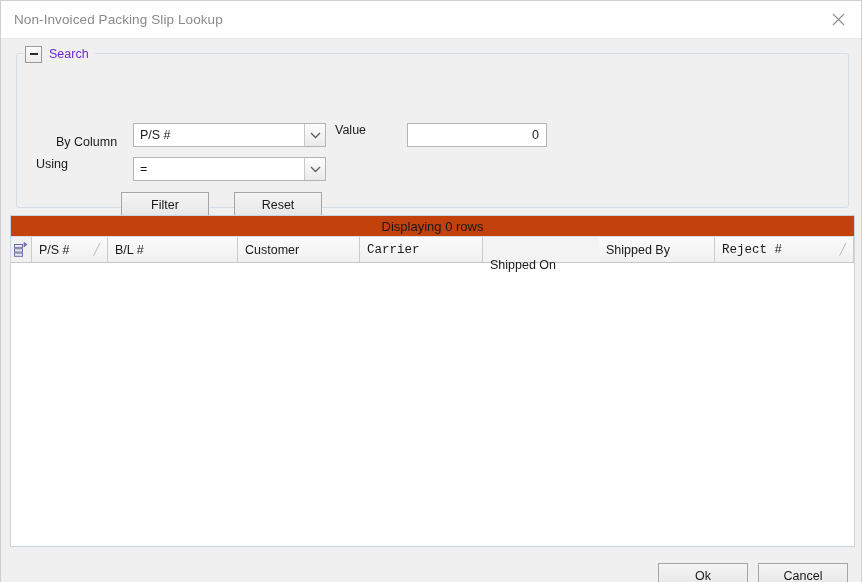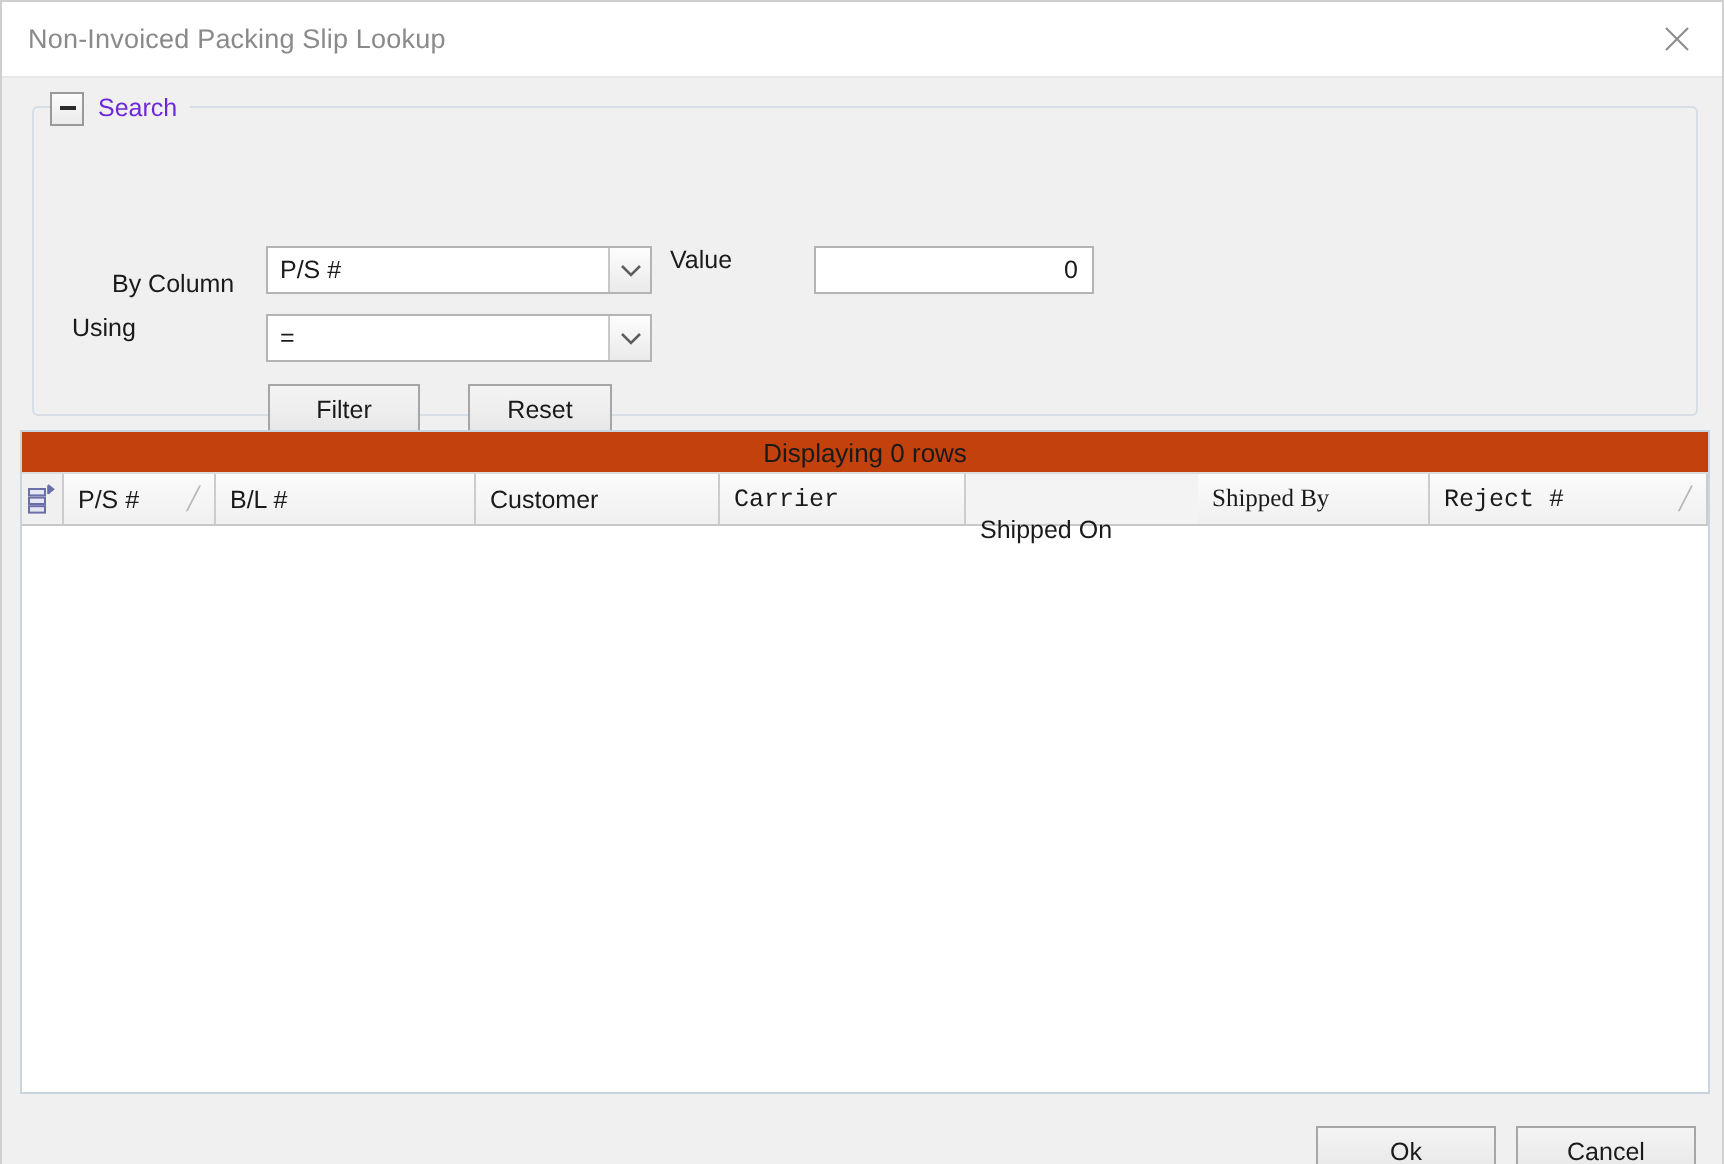--- a/index.html
+++ b/index.html
@@ -180,22 +180,22 @@
     border: 1px solid #a6a6a6;
     background: linear-gradient(#f4f4f4, #e7e7e7);
     box-sizing: border-box;
     display: flex;
     align-items: center;
     justify-content: center;
     font-size: 12.5px;
     color: #1a1a1a;
     cursor: default;
   }
-  #filter-button { left: 133px; top: 153px; width: 76px; }
-  #reset-button  { left: 233px; top: 153px; width: 72px; }
+  #filter-button { left: 120px; top: 153px; width: 88px; }
+  #reset-button  { left: 233px; top: 153px; width: 88px; }
 
   
   #grid-panel {
     position: absolute;
     left: 9px;
     top: 176px;
     width: 845px;
     height: 332px;
     border: 1px solid #c8d4de;
     background: #ffffff;
@@ -347,21 +347,21 @@
           </div>
           <div class="grid-col-header" style="width: 122px;">
             <span class="grid-col-label">Customer</span>
           </div>
           <div class="grid-col-header" style="width: 123px; font-family: Liberation Mono, monospace;">
             <span class="grid-col-label">Carrier</span>
           </div>
           <div class="grid-col-header" style="width: 116px; margin-top: 28px;">
             <span class="grid-col-label">Shipped On</span>
           </div>
-          <div class="grid-col-header" style="width: 116px; font-family: Liberation Serif, serif;">
+          <div class="grid-col-header" style="width: 116px;">
             <span class="grid-col-label">Shipped By</span>
           </div>
           <div class="grid-col-header" style="width: 139px; font-family: Liberation Mono, monospace;">
             <span class="grid-col-label">Reject #</span>
             <span class="sort-glyph">╱</span>
           </div>
         </div>
       <div id="grid-body"></div>
     </div>
 

